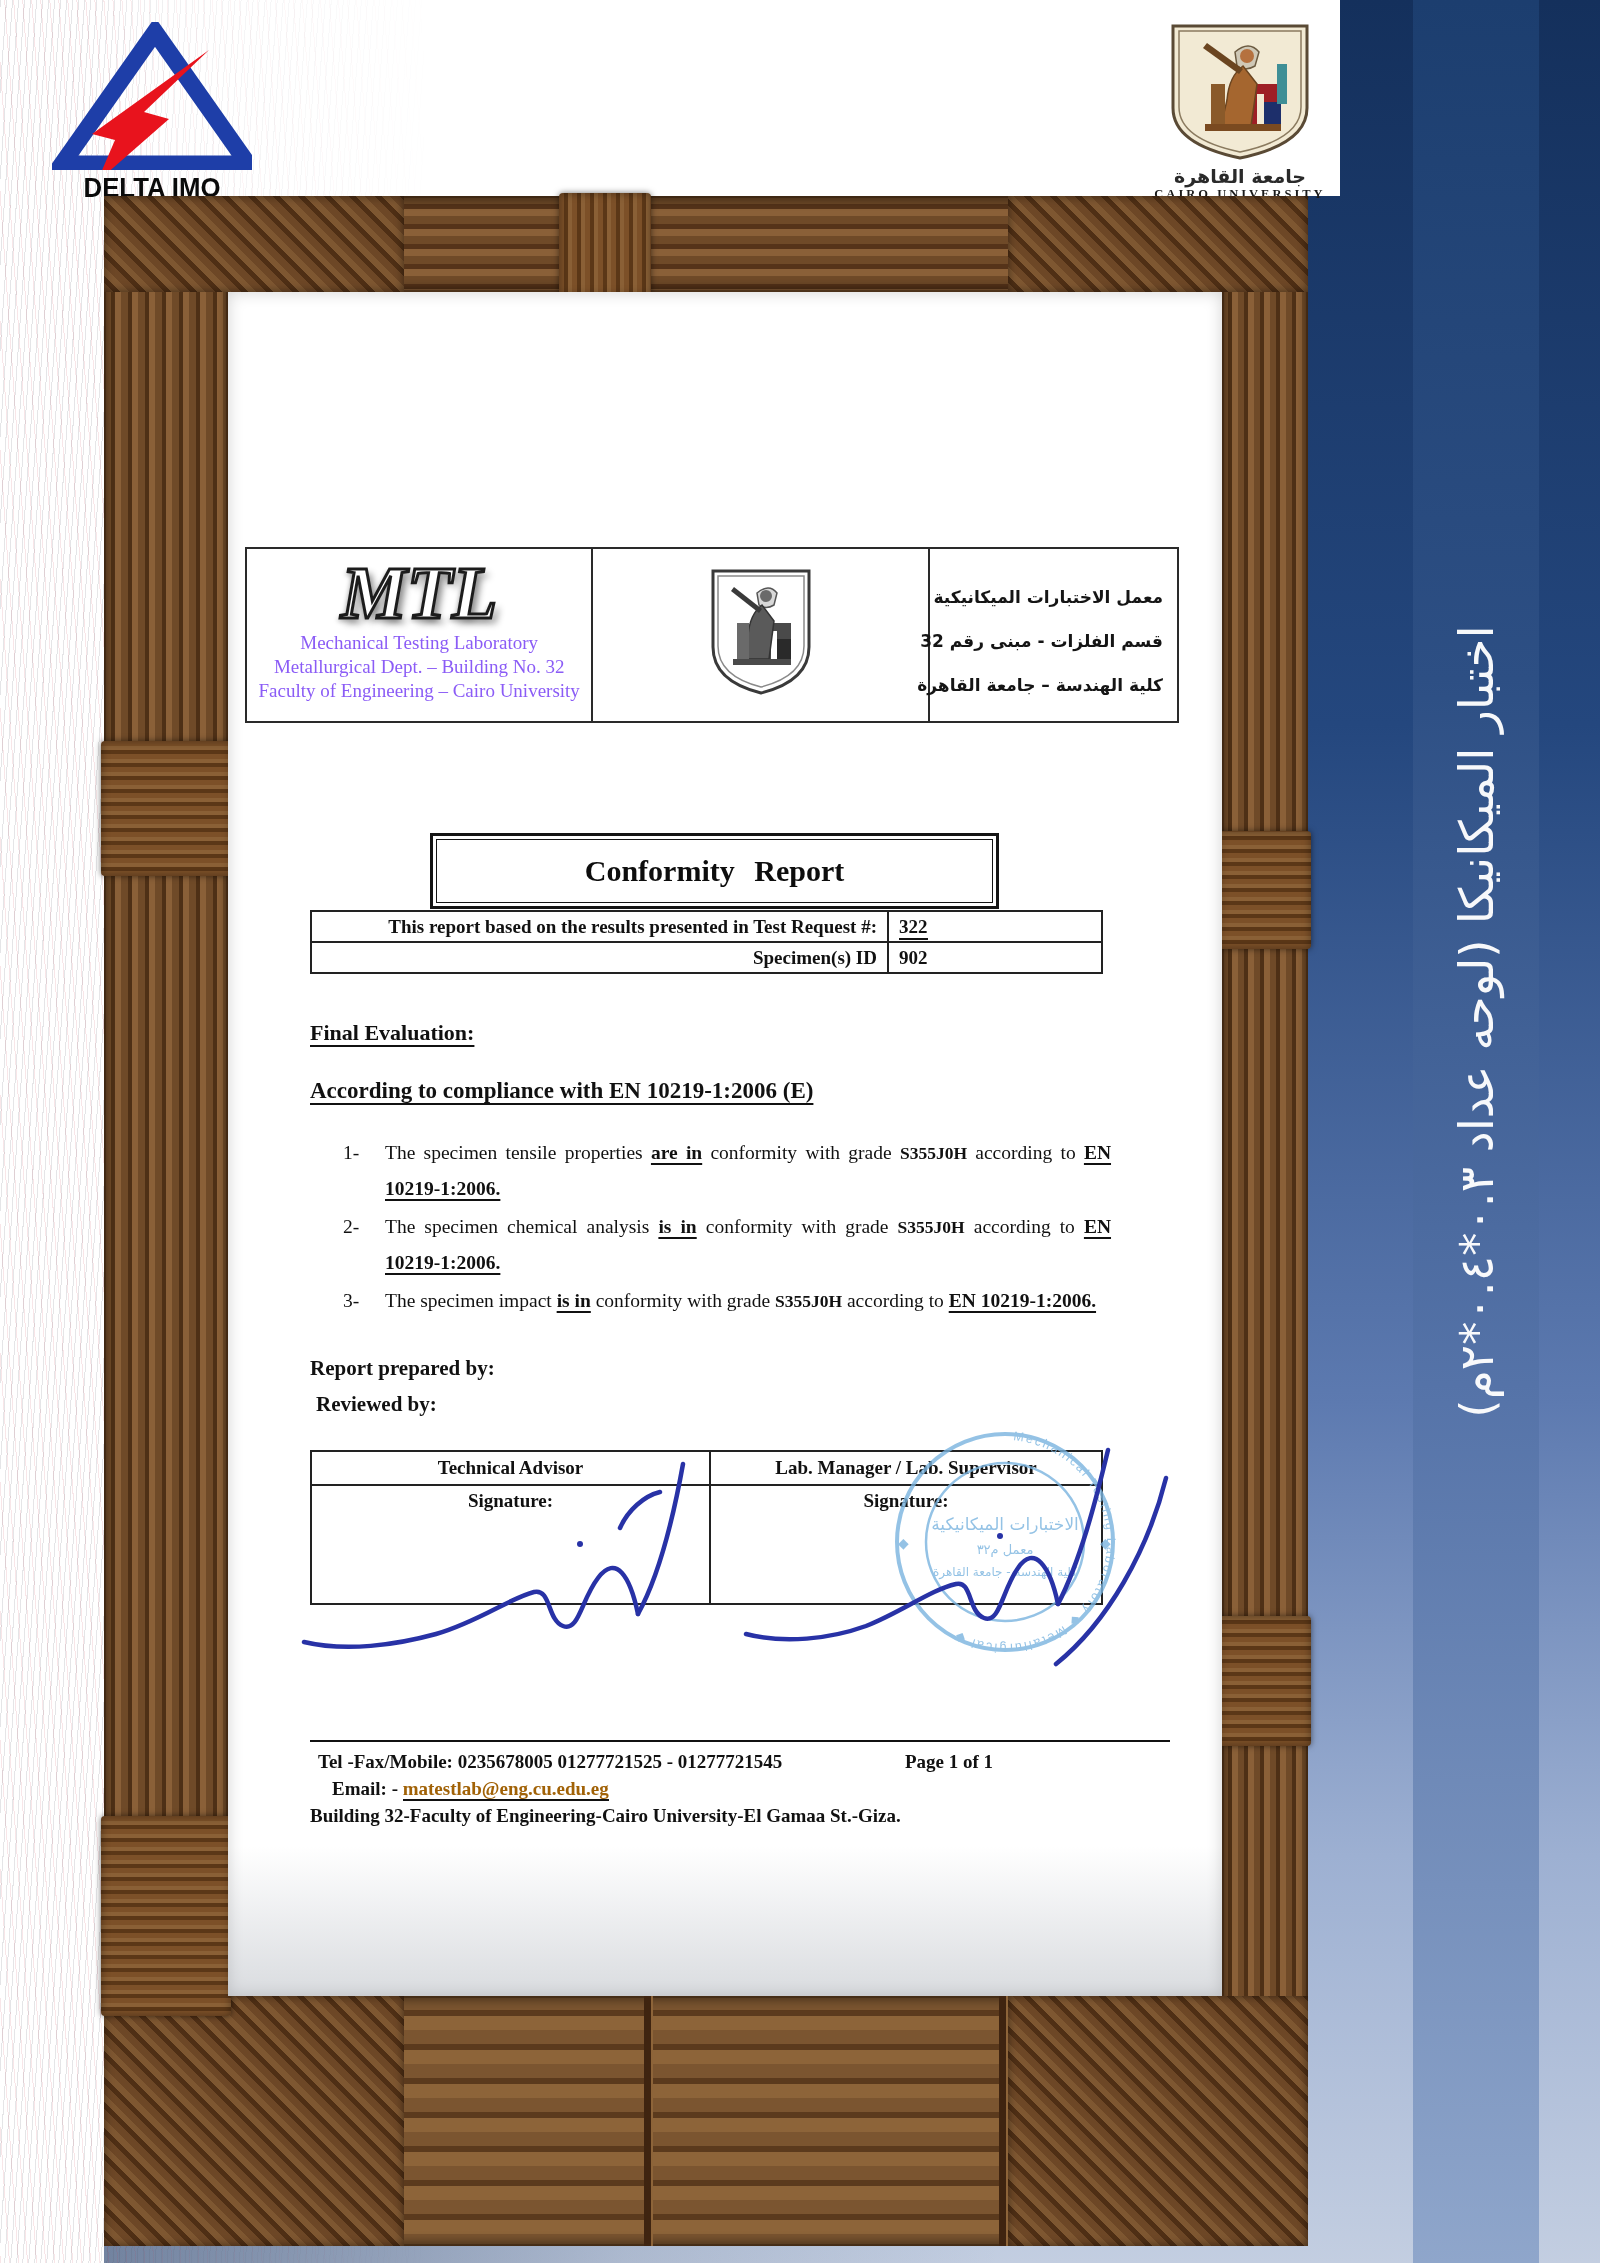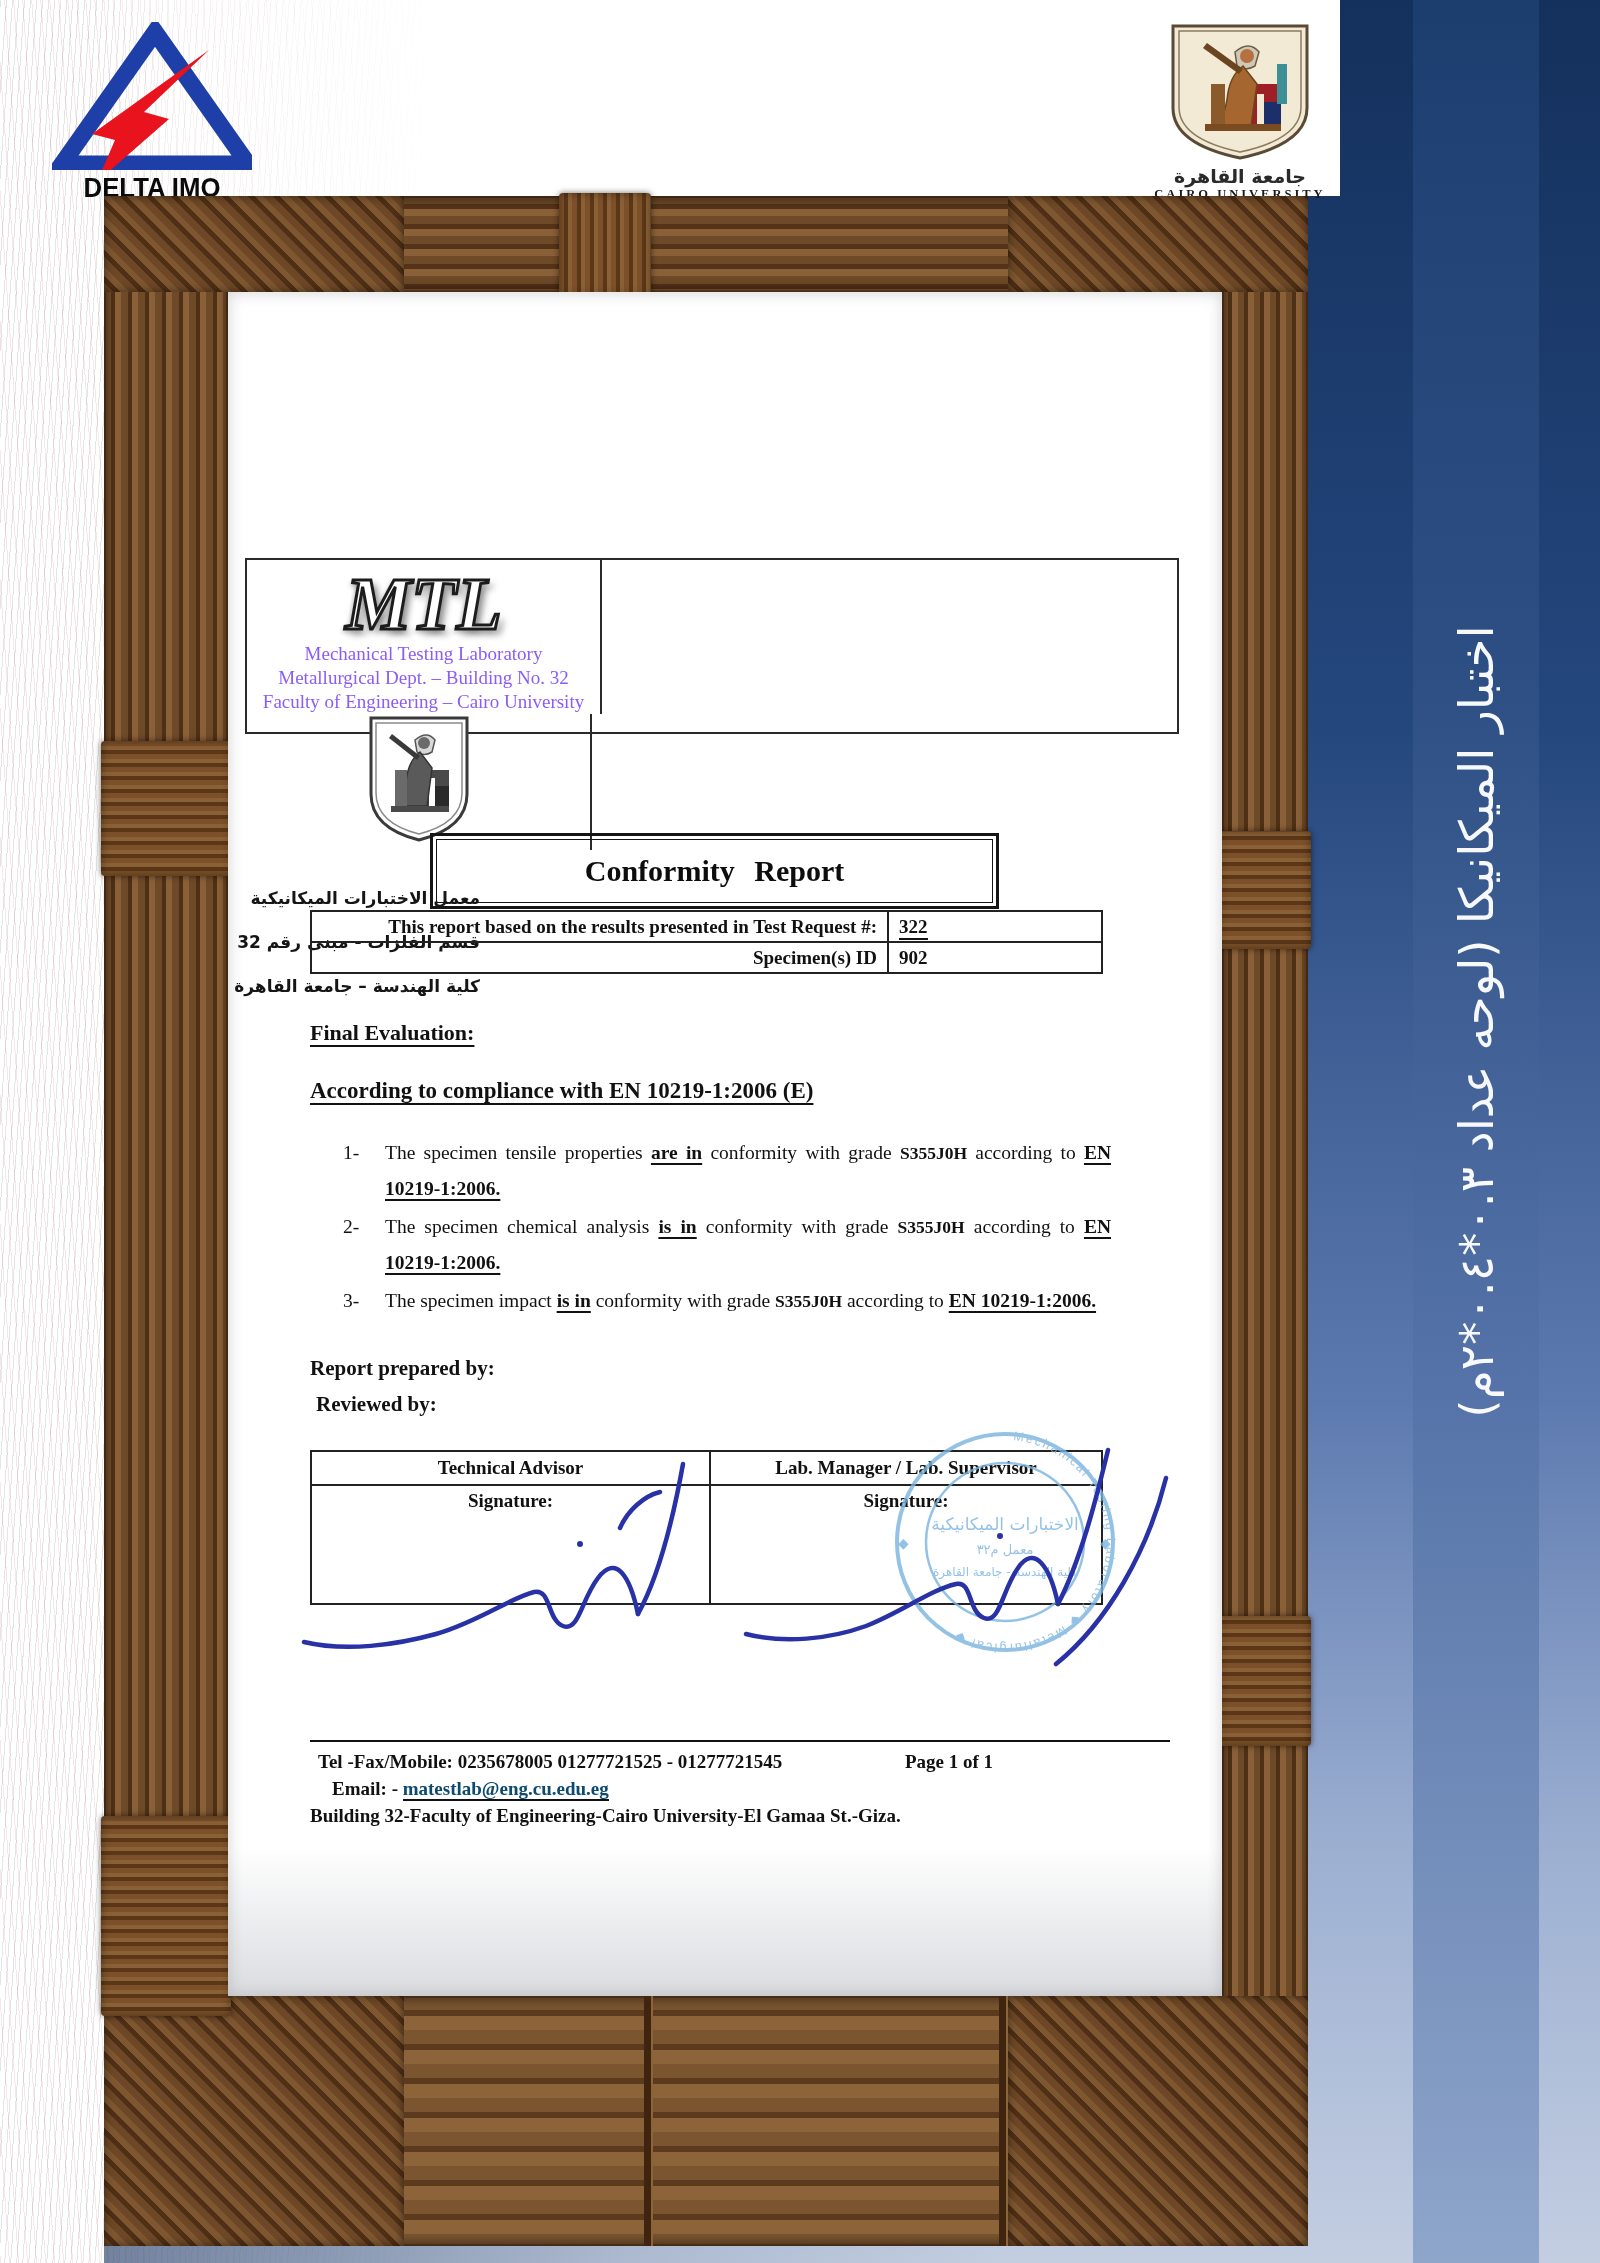--- a/index.html
+++ b/index.html
@@ -51,21 +51,21 @@
     box-shadow:0 0 6px rgba(0,0,0,.55), inset 0 0 8px rgba(0,0,0,.4);}
   .wrap-h{background:repeating-linear-gradient(90deg,#7c5028 0 5px,#5b3717 5px 9px,#8a6036 9px 13px);}
   .wrap-v{background:repeating-linear-gradient(0deg,#7c5028 0 5px,#5b3717 5px 9px,#8a6036 9px 13px);}
   .seam{position:absolute;top:1800px;width:7px;height:250px;background:#3f2410;box-shadow:2px 0 0 #8d6439;}
   
   .paper{position:absolute;left:124px;top:96px;width:994px;height:1704px;background:#ffffff;
     box-shadow:inset 0 0 16px rgba(0,0,0,.18);}
   .paper::after{content:"";position:absolute;left:0;bottom:0;width:100%;height:150px;
     background:linear-gradient(to bottom,rgba(130,138,150,0) 0%,rgba(130,138,150,.30) 100%);}
   
-  .hdr{position:absolute;left:17px;top:266px;width:930px;height:172px;border:2.5px solid #2a2a2a;display:flex;flex-direction:column;}
+  .hdr{position:absolute;left:17px;top:255px;width:930px;height:172px;border:2.5px solid #2a2a2a;display:flex;}
   .hdr-cell{border-right:2px solid #2a2a2a;}
   .hdr-left{width:353px;text-align:center;padding-top:6px;}
   .mtl{font-family:"Liberation Serif",serif;font-style:italic;font-weight:bold;font-size:74px;line-height:76px;
     color:#fff;-webkit-text-stroke:3px #1c1c1c;text-shadow:5px 5px 7px #8a8a8a,-2px 3px 5px #9a9a9a;}
   .lab-line{font-size:19px;line-height:24px;color:#8b5cf6;}
   .hdr-mid{width:343px;display:flex;align-items:center;justify-content:center;}
   .hdr-right{width:228px;border-right:none;direction:rtl;text-align:center;padding:26px 14px 0 5px;}
   .ar-line{font-family:"DejaVu Sans",sans-serif;font-weight:bold;font-size:17px;line-height:44px;color:#151515;white-space:nowrap;}
   
   .title-box{position:absolute;left:202px;top:541px;width:563px;height:70px;border:3.5px solid #151515;
@@ -98,21 +98,21 @@
   .sig .hrow td{font-weight:bold;height:30px;}
   .sig .nrow td{height:28px;font-family:"Liberation Sans",sans-serif;font-size:18px;font-weight:normal;}
   .sig .srow td{height:112px;vertical-align:top;font-weight:bold;padding-top:4px;}
   
   .footer{position:absolute;left:82px;top:1448px;width:860px;}
   .rule{border-top:2.5px solid #111;margin-bottom:6px;}
   .f-line{font-weight:bold;font-size:19px;line-height:27px;}
   .f-tel{padding-left:8px;position:relative;}
   .f-page{position:absolute;left:595px;top:0;}
   .f-email{padding-left:22px;}
-  .f-email a{color:#0c4a6e;text-decoration:none;border-bottom:2.5px solid #111;}
+  .f-email a{color:#a16207;text-decoration:none;border-bottom:2.5px solid #111;}
   .overlay-svg{position:absolute;left:0;top:0;pointer-events:none;}
 </style>
 </head>
 <body>
 
 <div class="page">
 
   <div class="bg-blue"></div>
   <div class="top-white"></div>
   <div class="pinstripes"></div>

